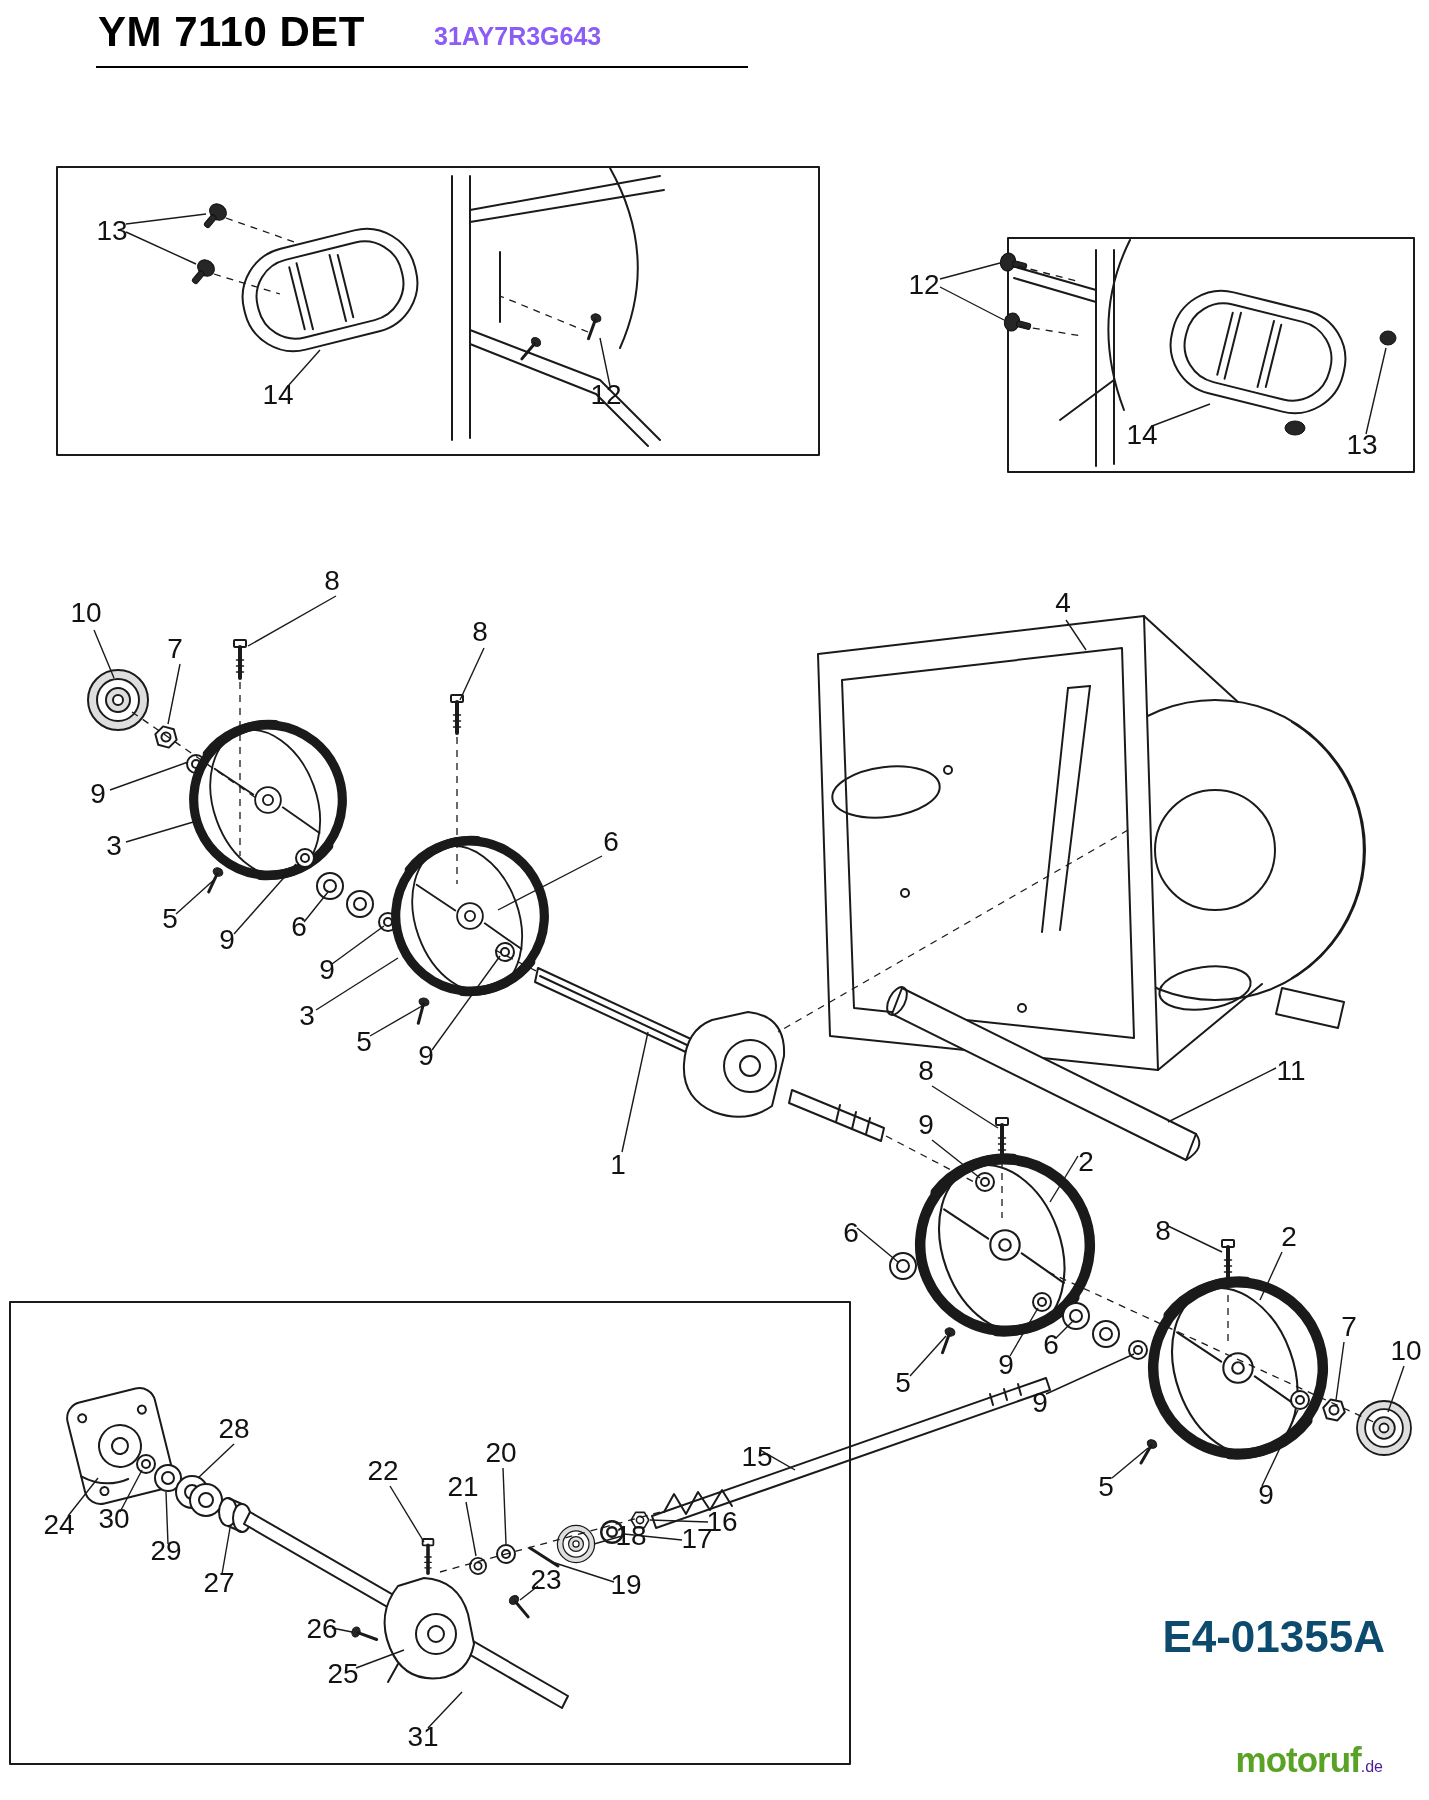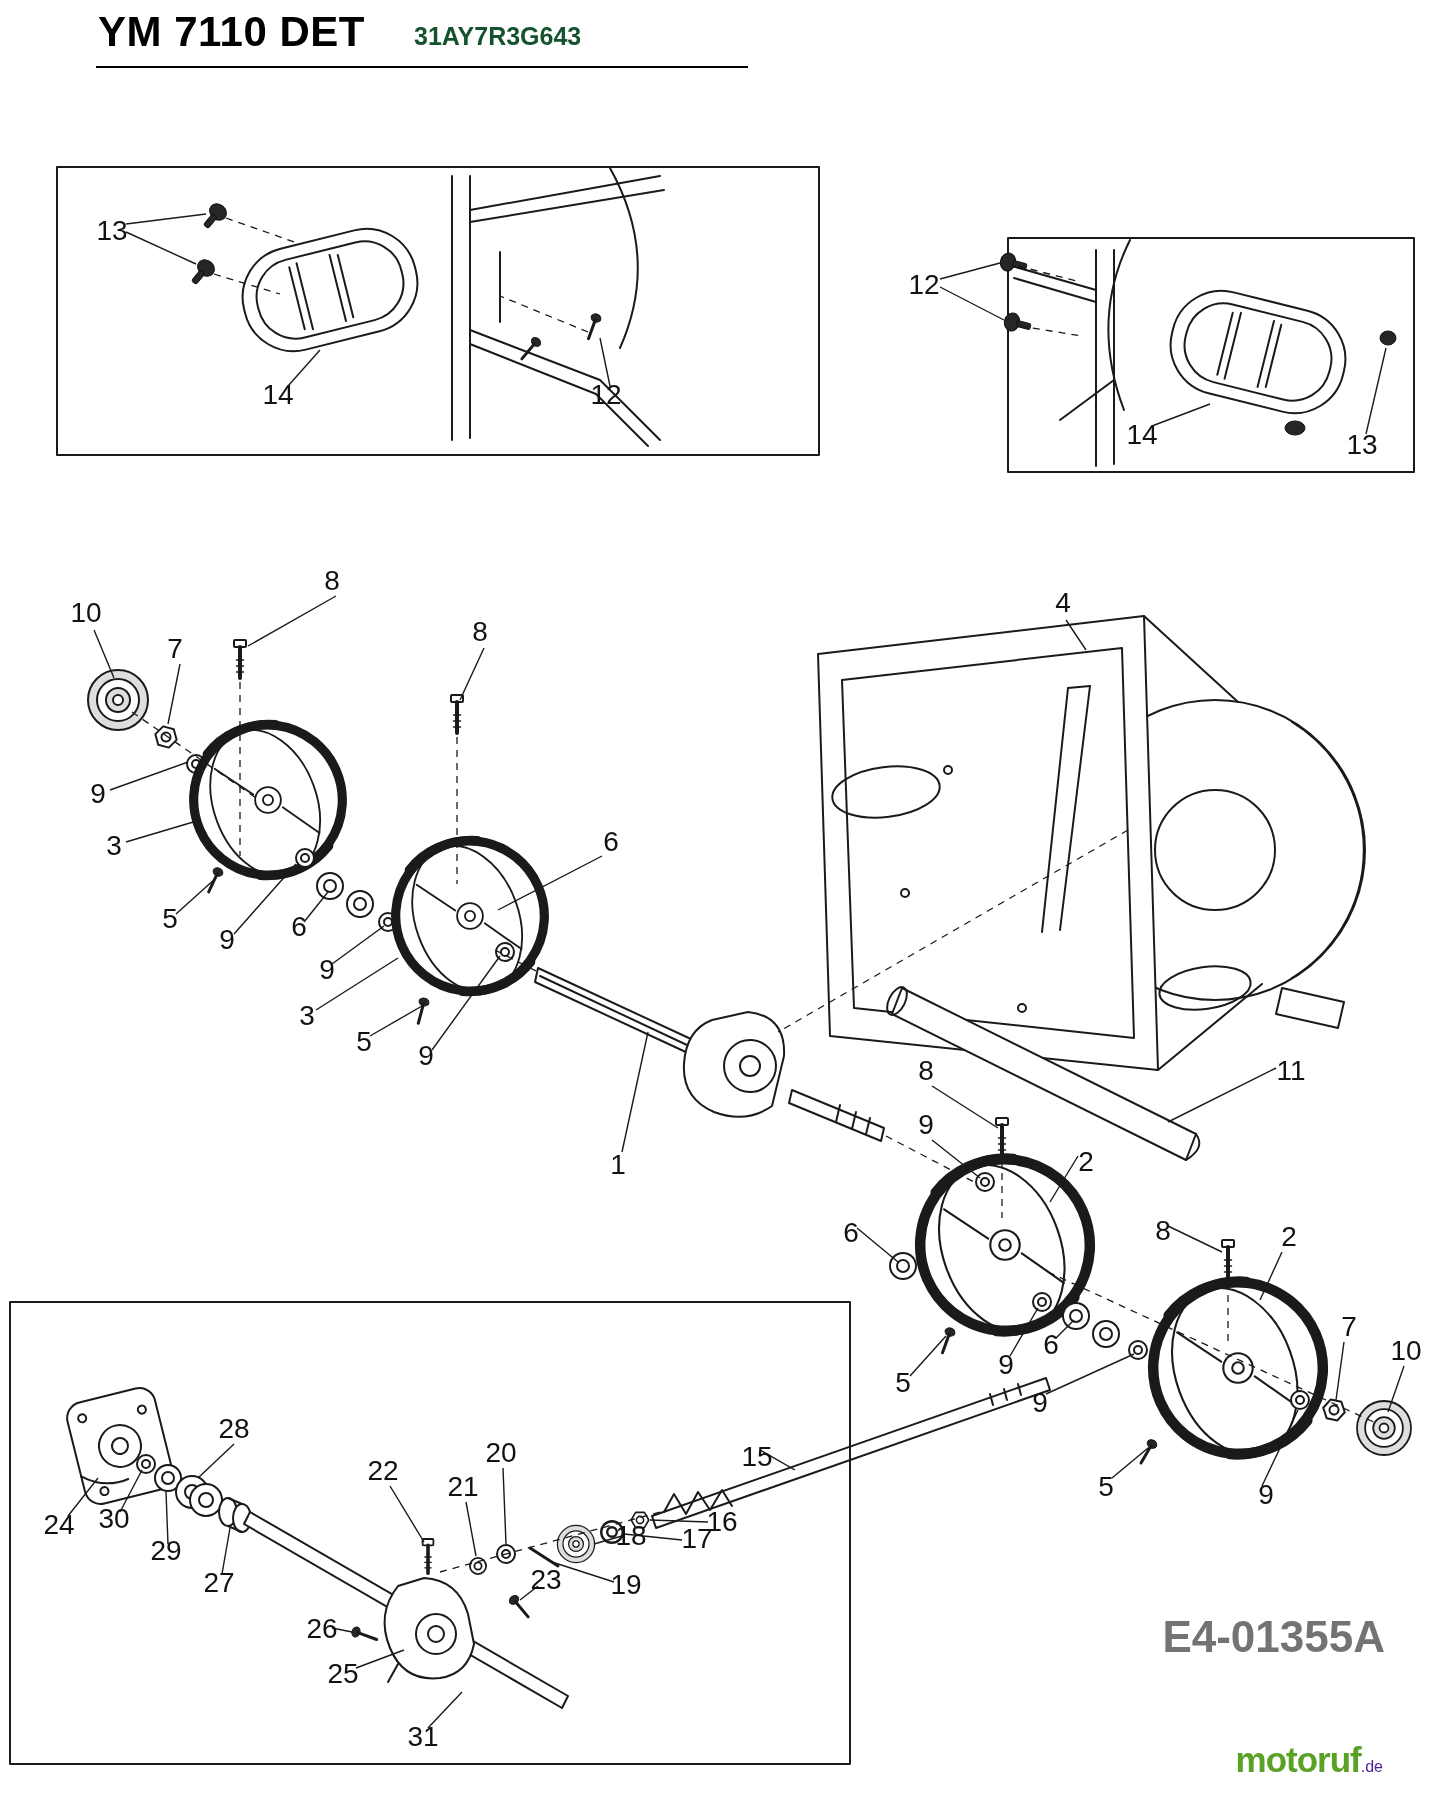--- a/index.html
+++ b/index.html
@@ -1,23 +1,23 @@
 <!DOCTYPE html>
 <html><head>
 <meta charset="utf-8">
 <style>
   * { margin:0; padding:0; box-sizing:border-box; }
   body { background:#ffffff; font-family:"Liberation Sans", sans-serif; }
   .page { position:relative; width:1429px; height:1800px; background:#fff; overflow:hidden; }
 
   .hdr-title { position:absolute; left:98px; top:8px; font-size:42px; font-weight:bold; color:#000; letter-spacing:.5px; }
-  .hdr-code  { position:absolute; left:414px; top:22px; font-size:25px; font-weight:bold; color:#14532d; }
+  .hdr-code  { position:absolute; left:434px; top:22px; font-size:25px; font-weight:bold; color:#8b5cf6; }
   .hdr-rule  { position:absolute; left:96px; top:66px; width:652px; height:2px; background:#000; }
 
-  .doc-code { position:absolute; right:44px; top:1612px; font-size:44px; font-weight:bold; color:#737373;margin-left:13px; }
+  .doc-code { position:absolute; right:44px; top:1612px; font-size:44px; font-weight:bold; color:#0c4a6e;margin-left:13px; }
   .brand { position:absolute; right:46px; top:1740px; font-size:35px; font-weight:bold; color:#5aa226; letter-spacing:-1px; }
   .brand .tld { font-size:16px; color:#4c1d95; font-weight:normal; letter-spacing:0; }
 
   svg.diagram { position:absolute; left:0; top:0; }
   .s  { fill:none;   stroke:#1a1a1a; stroke-width:2; stroke-linecap:round; stroke-linejoin:round; }
   .sf { fill:#ffffff; stroke:#1a1a1a; stroke-width:2; stroke-linejoin:round; }
   .sg { fill:#dedede; stroke:#1a1a1a; stroke-width:2; }
   .sd { fill:#262626; stroke:#111111; stroke-width:1; }
   text.co { font-size:28px; fill:#121212; text-anchor:middle; font-family:"Liberation Sans", sans-serif; }
 </style>

